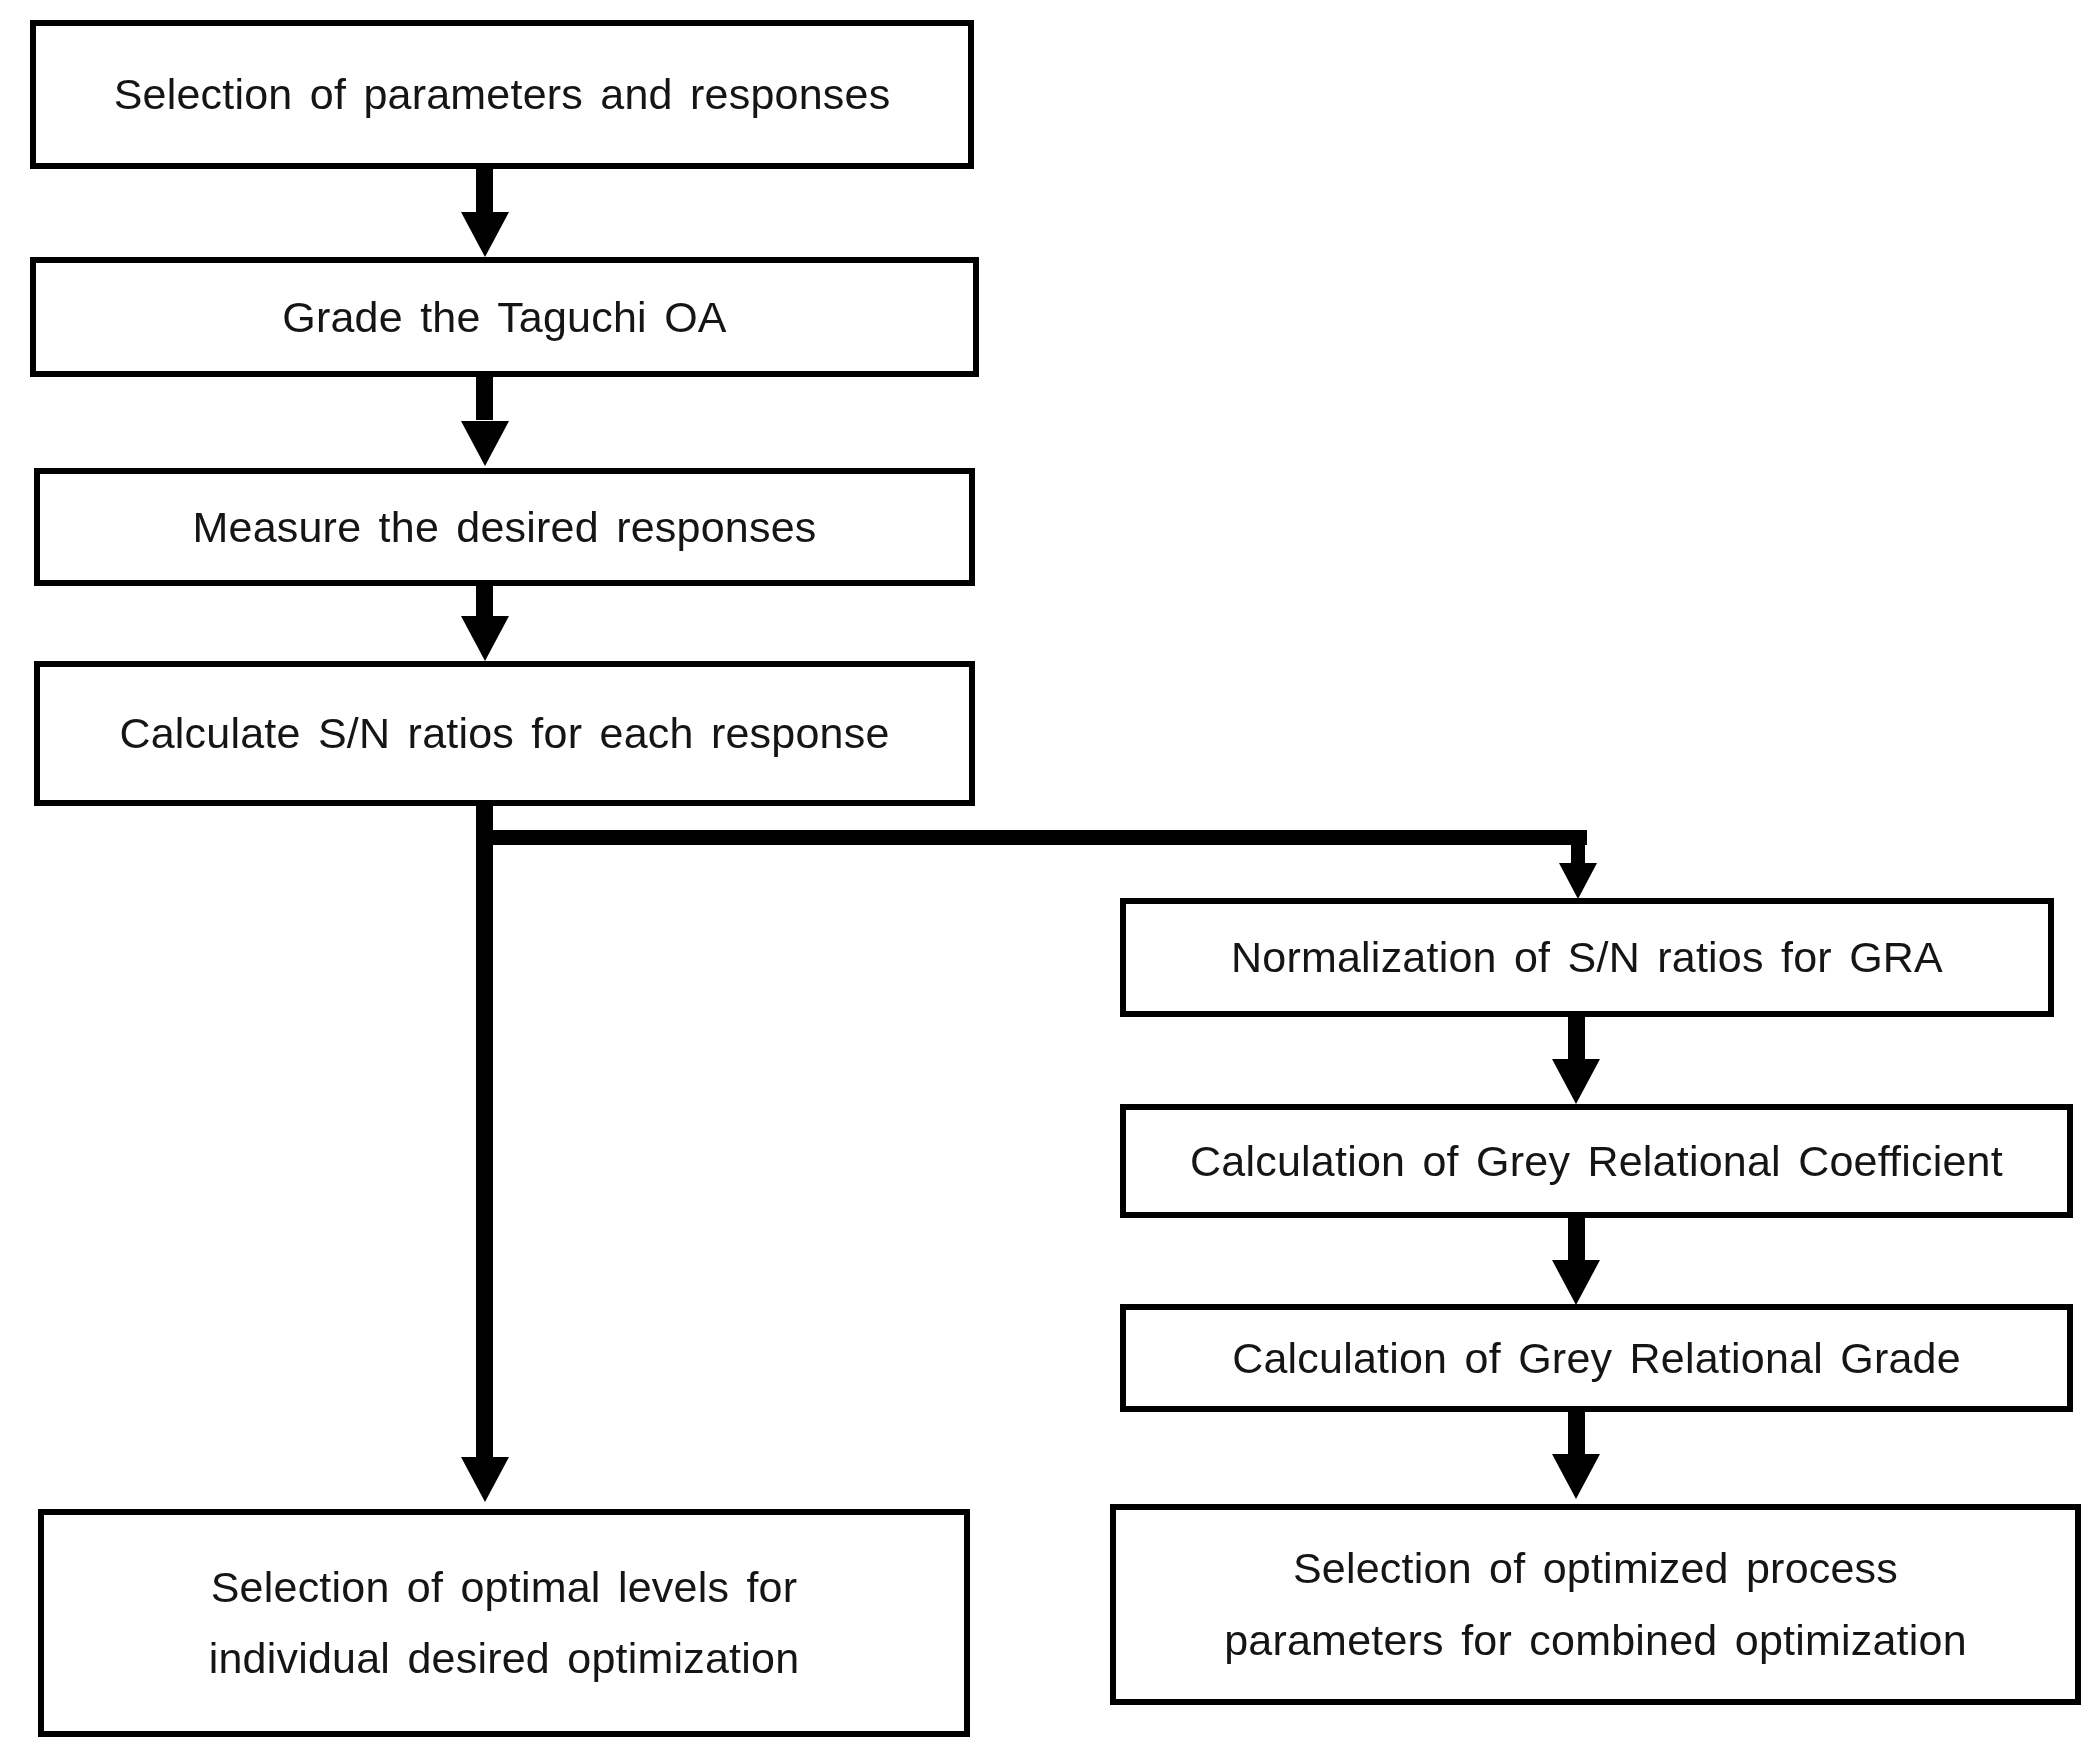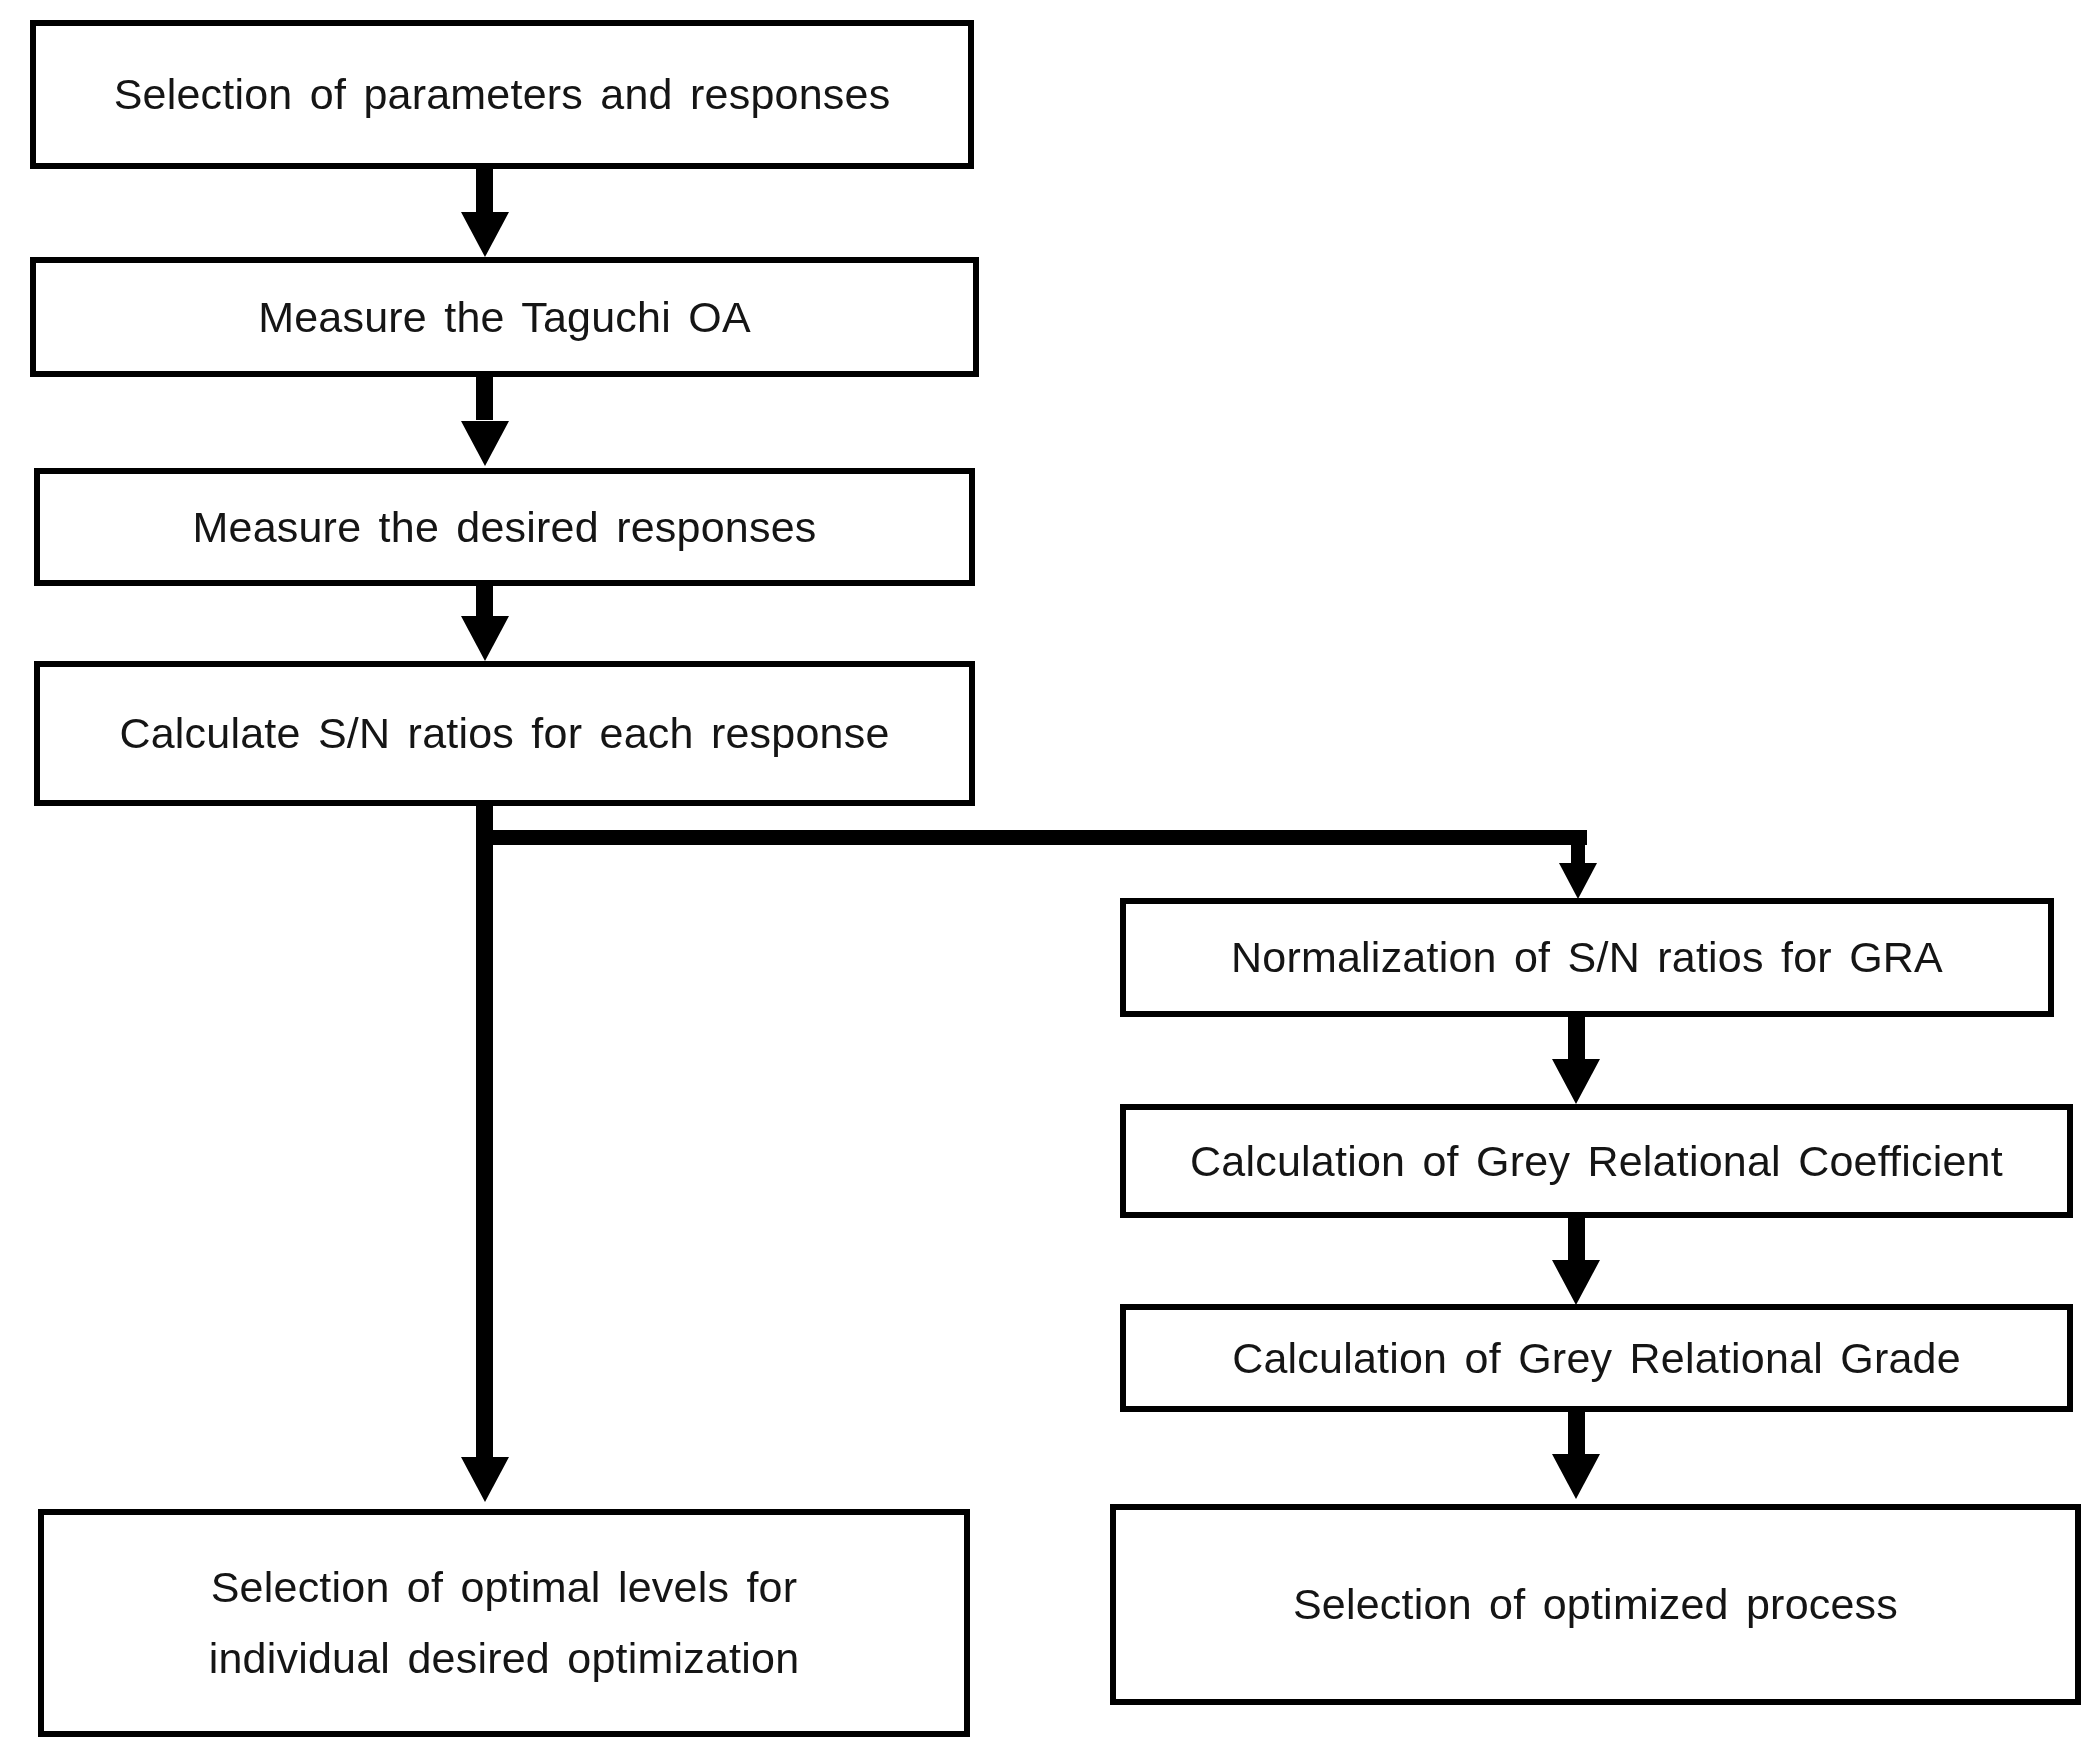--- a/index.html
+++ b/index.html
@@ -62,21 +62,21 @@
 </head>
 <body>
 
 <div class="canvas">
 
   <div class="box text-high" style="left:30px; top:19.7px; width:944px; height:149px;">
     <span class="line">Selection of parameters and responses</span>
   </div>
 
   <div class="box" style="left:30px; top:257px; width:949px; height:120px;">
-    <span class="line">Measure the Taguchi OA</span>
+    <span class="line">Grade the Taguchi OA</span>
   </div>
 
   <div class="box" style="left:34px; top:468px; width:941px; height:118px;">
     <span class="line">Measure the desired responses</span>
   </div>
 
   <div class="box" style="left:34px; top:661px; width:941px; height:145px;">
     <span class="line">Calculate S/N ratios for each response</span>
   </div>
 
@@ -92,20 +92,21 @@
     <span class="line">Calculation of Grey Relational Grade</span>
   </div>
 
   <div class="box two-line" style="left:38px; top:1509px; width:932px; height:228px;">
     <span class="line">Selection of optimal levels for</span>
     <span class="line">individual desired optimization</span>
   </div>
 
   <div class="box two-line" style="left:1110px; top:1504px; width:971px; height:201px;">
     <span class="line">Selection of optimized process</span>
+    <span class="line">parameters for combined optimization</span>
   </div>
 
   <div class="shaft" style="left:476px; top:168px; width:17.4px; height:44px;"></div>
   <div class="head" style="left:461px; top:212px;"></div>
 
   <div class="shaft" style="left:476px; top:375px; width:17.4px; height:45px;"></div>
   <div class="head" style="left:461px; top:421px;"></div>
 
   <div class="shaft" style="left:476px; top:585px; width:17.4px; height:32px;"></div>
   <div class="head" style="left:461px; top:616px;"></div>

